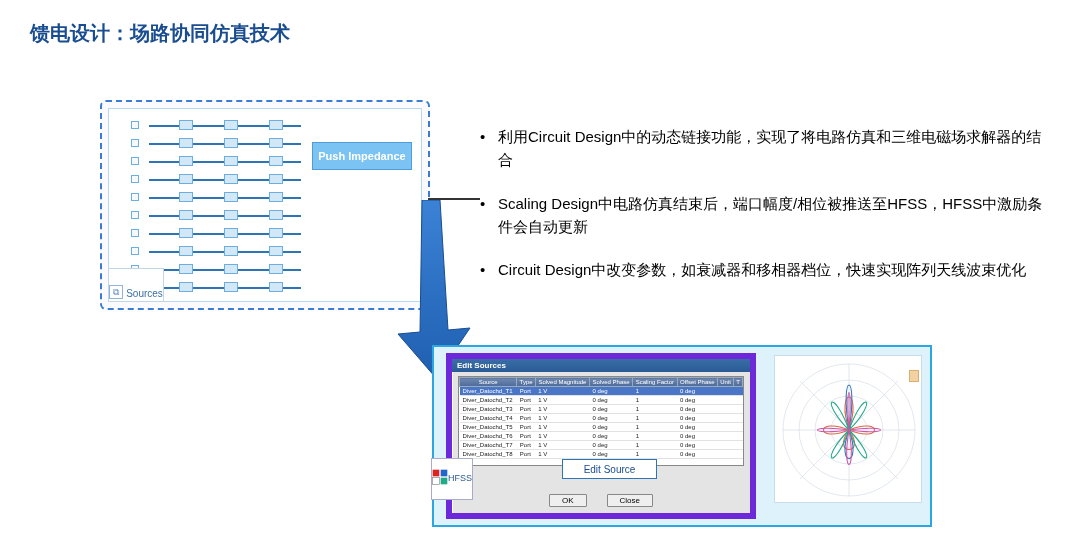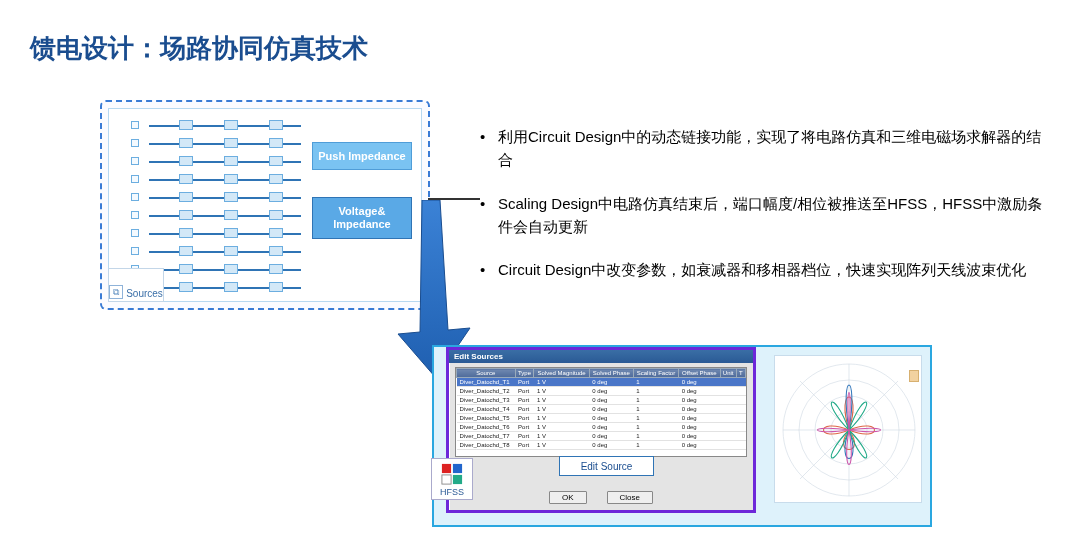--- a/index.html
+++ b/index.html
@@ -5,24 +5,24 @@
   * { box-sizing: border-box; margin: 0; padding: 0; }
   body {
     width: 1080px;
     height: 543px;
     font-family: "Microsoft YaHei", Arial, sans-serif;
     background: #fff;
     position: relative;
     overflow: hidden;
   }
   .title {
-    font-size: 26px;
+    font-size: 20px;
     font-weight: bold;
     color: #1a4d8f;
-    padding: 31px 0 0 30px;
+    padding: 20px 0 0 30px;
   }
   .circuit-panel {
     position: absolute;
     top: 100px;
     left: 100px;
     width: 330px;
     height: 210px;
     border: 2px dashed #3a7bd5;
     border-radius: 6px;
     background: #fbfbff;
@@ -145,26 +145,26 @@
     position: absolute;
     top: 345px;
     left: 432px;
     width: 500px;
     height: 182px;
     border: 2px solid #2aa7e0;
     background: #def2fb;
   }
   .dialog {
     position: absolute;
-    top: 0;
+    top: 6px;
     left: 12px;
     width: 310px;
     height: 166px;
     background: #e4e4e4;
-    border: 3px solid #6d28d9;
+    border: 6px solid #6d28d9;
     box-shadow: 1px 1px 0 #fff inset;
   }
   .dialog-title {
     background: linear-gradient(#3a6ea5, #2a5a95);
     color: #fff;
     font-size: 8px;
     font-weight: bold;
     padding: 2px 5px;
     height: 13px;
   }
@@ -225,21 +225,20 @@
   }
   .hfss-tag {
     position: absolute;
     left: -3px;
     bottom: 25px;
     width: 42px;
     height: 42px;
     background: #fff;
     border: 1px solid #aac;
     display: flex;
-    flex-direction: column;
     align-items: center;
     justify-content: flex-end;
     padding-bottom: 2px;
     z-index: 3;
   }
   .hfss-tag .ico {
     width: 22px; height: 22px;
     margin-bottom: 2px;
   }
   .hfss-tag span { font-size: 9px; color: #2a5a95; }
@@ -315,22 +314,20 @@
         <div class="node" style="top: 145px; left: 75px;"></div>
         <div class="node" style="top: 145px; left: 120px;"></div>
         <div class="wire" style="top: 168px;"></div>
         <div class="src-node" style="top: 164px; left: -18px;"></div>
         <div class="node" style="top: 163px; left: 30px;"></div>
         <div class="node" style="top: 163px; left: 75px;"></div>
         <div class="node" style="top: 163px; left: 120px;"></div>
       </div>
   </div>
   <div class="push-box">Push Impedance</div>
-  <div class="voltage-box">Voltage&amp;
-Impedance</div>
   <div class="circuit-label-box">
     <span class="circuit-icon">⧉</span>
     <span>Sources</span>
   </div>
   <div class="hline"></div>
 </div>
 
 <svg class="arrow" width="110" height="180">
   <defs>
     <linearGradient id="ag" x1="0" y1="0" x2="0" y2="1">

